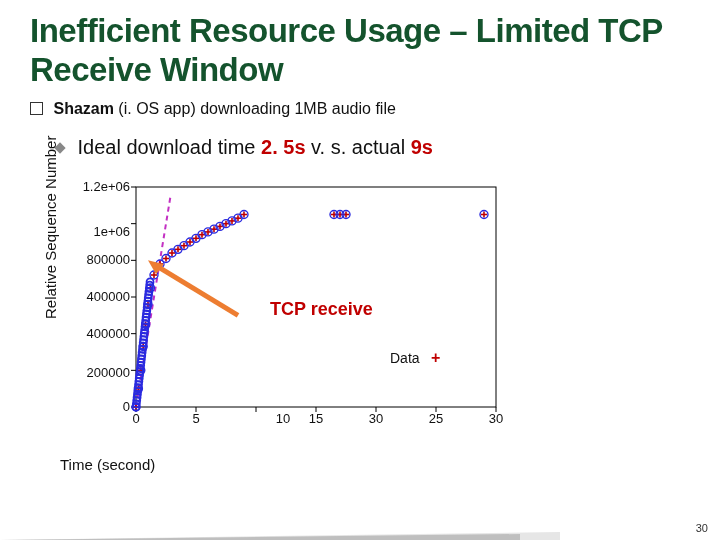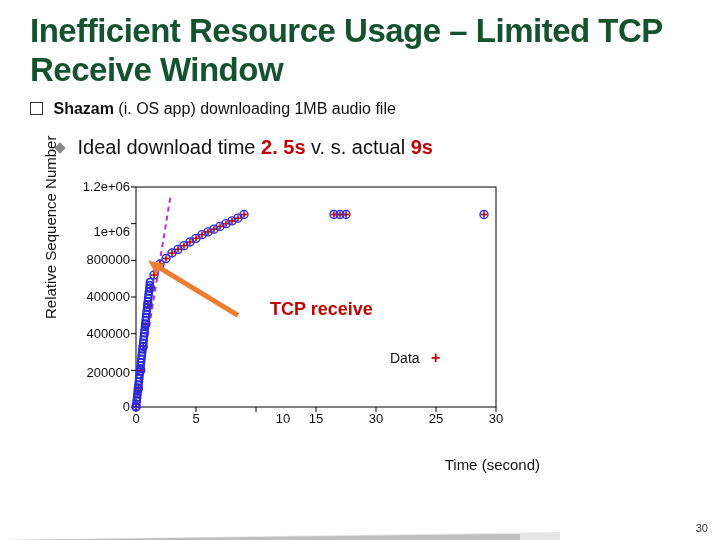--- a/index.html
+++ b/index.html
@@ -29,21 +29,21 @@
     margin: 10px 0 0 30px;
     width: 480px; height: 300px;
   }
   .ylabel {
     position:absolute; left:-18px; top:150px;
     transform: rotate(-90deg); transform-origin:left top;
     font-size:15px; color:#111; white-space:nowrap;
   }
   .xlabel {
     position:absolute; left:0; right:0; bottom:-4px;
-    text-align:right; font-size:15px; color:#111;
+    text-align:left; font-size:15px; color:#111;
   }
   svg.plot { position:absolute; left:46px; top:8px; }
   .ytick { position:absolute; text-align:right; width:60px; font-size:13px; color:#111; }
   .xtick { position:absolute; text-align:center; width:30px; font-size:13px; color:#111; }
 
   .callout {
     position:absolute;
     font-size:18px; font-weight:700; color:#c00000;
     line-height:1.15;
   }

